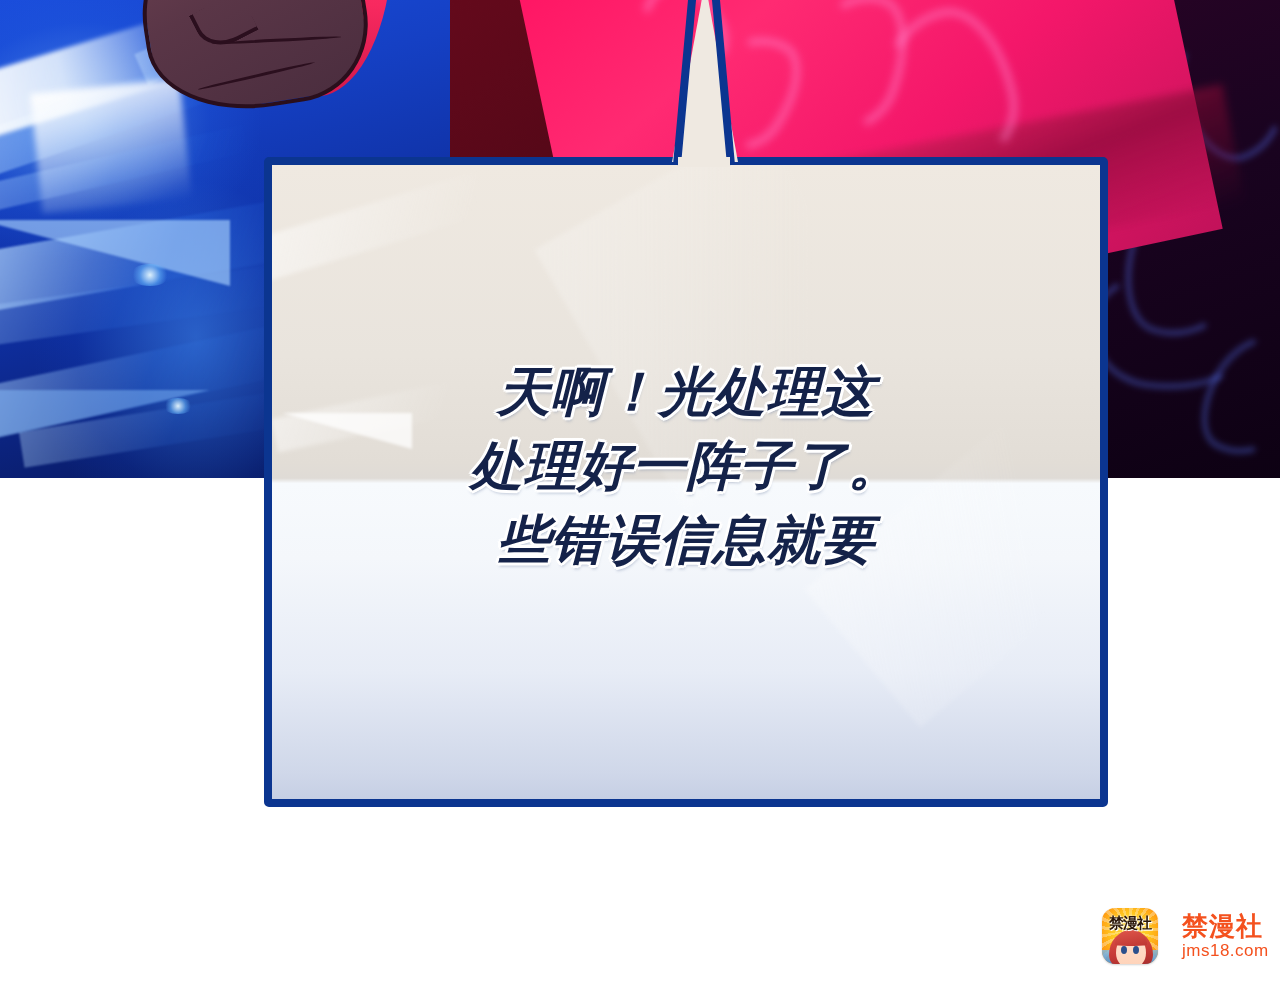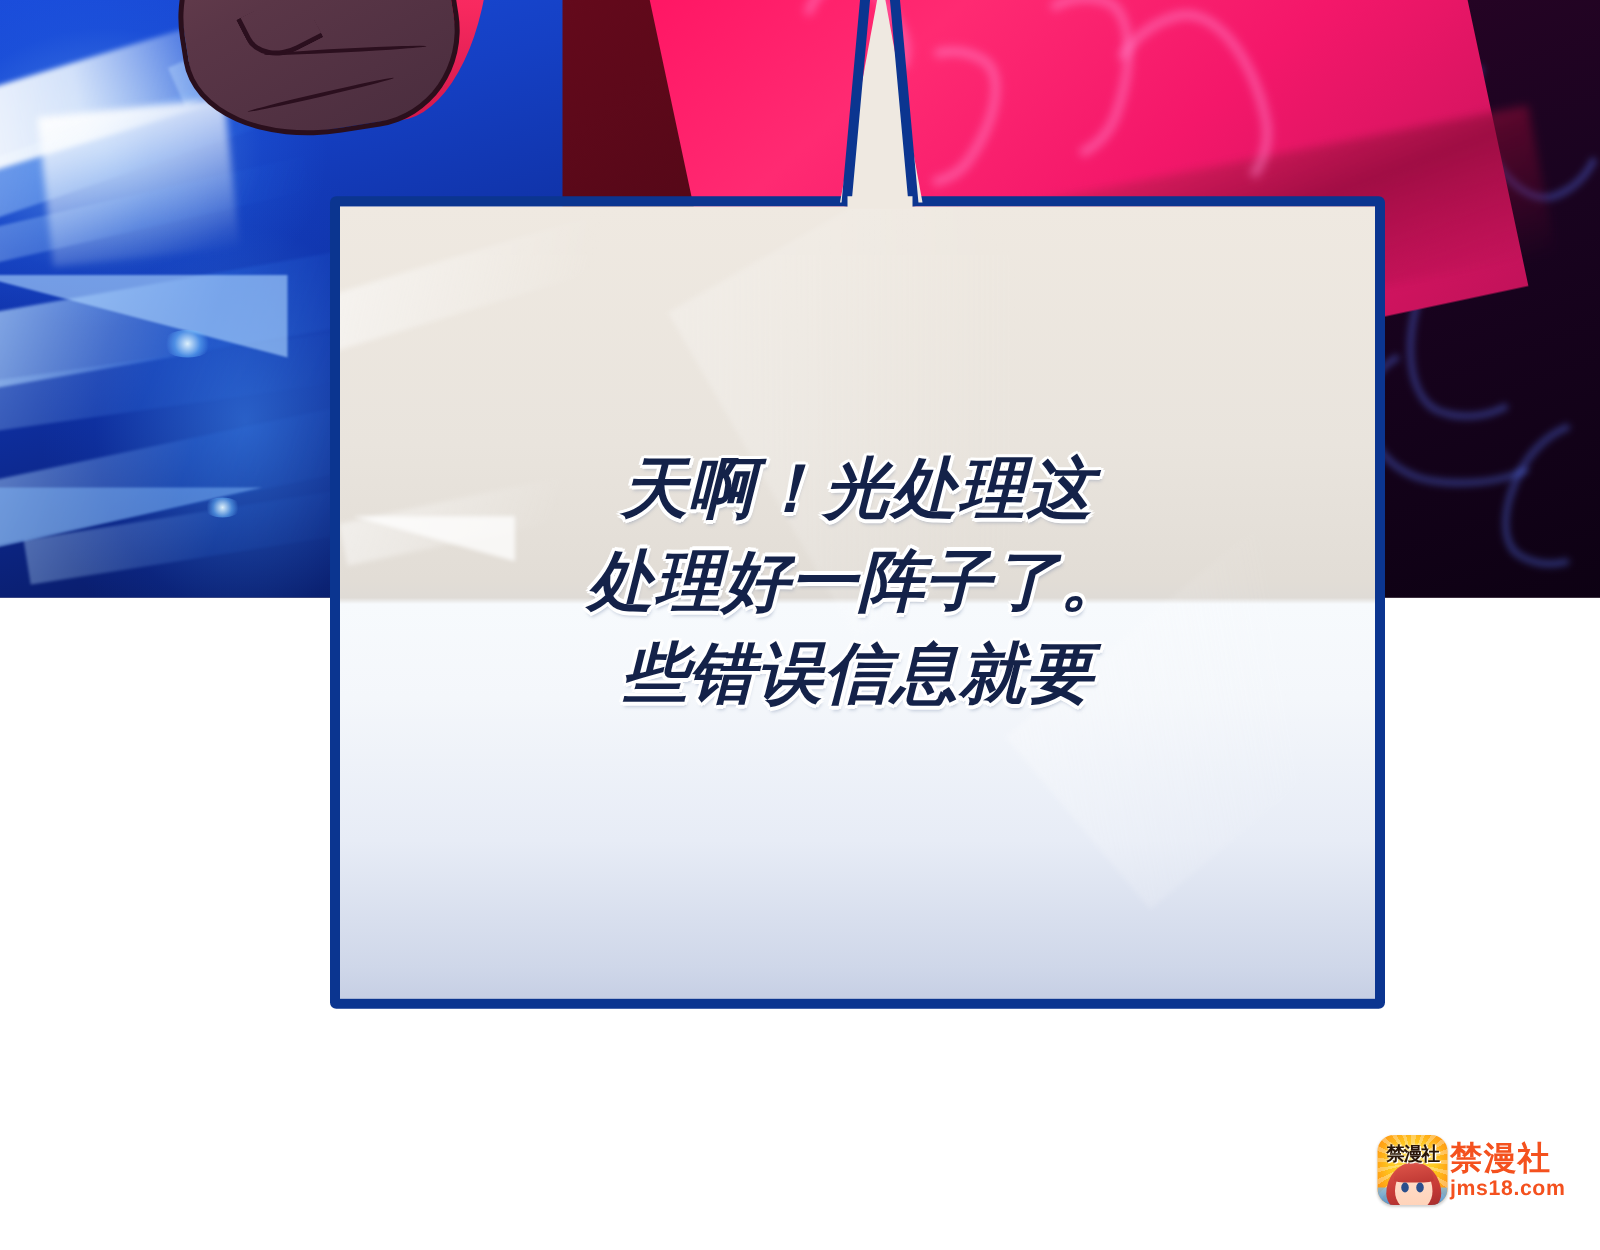--- a/index.html
+++ b/index.html
@@ -319,21 +319,21 @@
     white-space: nowrap;
   }
   .bubble-text .line { display: block; }
 
   
   .watermark {
     position: absolute;
     left: 1102px; top: 908px;
     display: flex;
     align-items: center;
-    gap: 2px;
+    gap: 24px;
   }
   .wm-logo {
     position: relative;
     width: 56px; height: 56px;
     border-radius: 13px;
     overflow: hidden;
     background:
       radial-gradient(circle at 50% 42%, #ffe14a 0%, #ffc81e 42%, #ff9d14 72%, #f97c0c 100%);
     flex: none;
     box-shadow: 0 1px 2px rgba(0,0,0,0.18);
@@ -401,21 +401,21 @@
     font-family: "Liberation Sans", "DejaVu Sans", sans-serif;
     font-size: 26px;
     font-weight: 900;
     color: #f4511e;
     letter-spacing: 1px;
     display: block;
   }
   .wm-url {
     font-family: "Liberation Sans", "DejaVu Sans", sans-serif;
     font-size: 17px;
-    font-weight: 700;
+    font-weight: 400;
     color: #f4511e;
     letter-spacing: 0.5px;
     display: block;
     margin-top: 3px;
   }
 
   
   .page-white {
     position: absolute;
     left: 0; top: 478px; width: 1280px; height: 522px;

